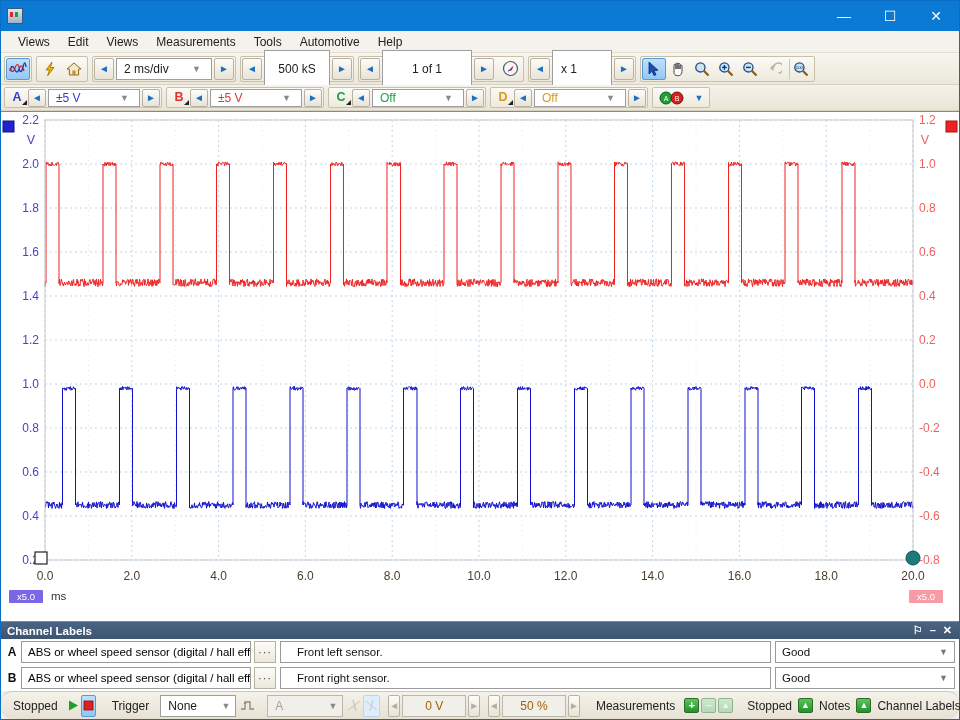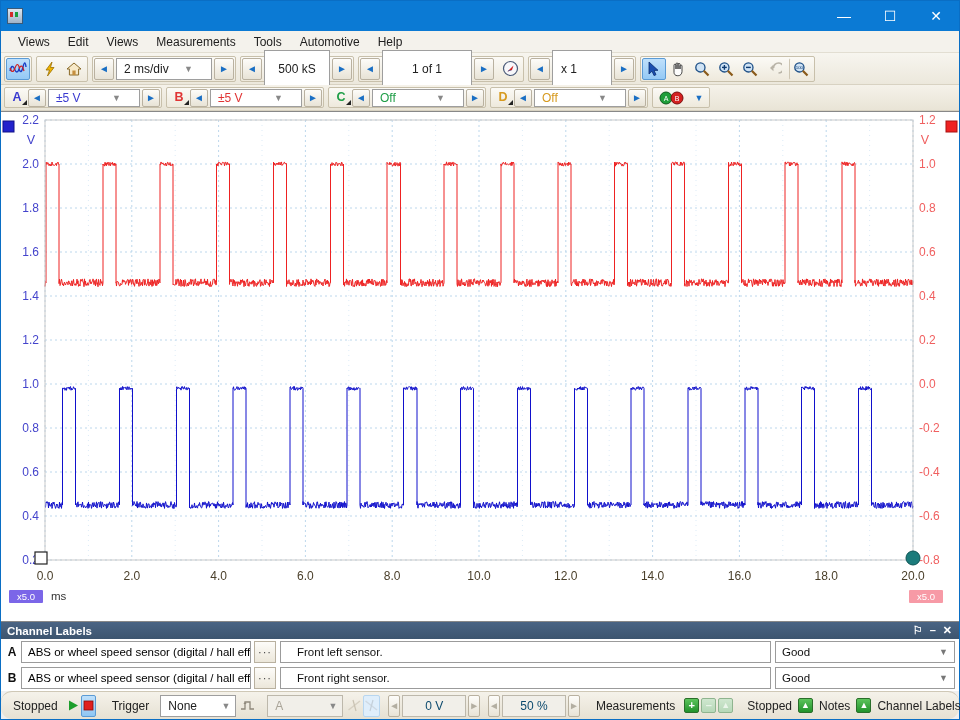--- a/index.html
+++ b/index.html
@@ -99,21 +99,21 @@
   .spin .arrow {
     width:20px; height:22px;
     display:flex;align-items:center;justify-content:center;
     border:1px solid #b9b1a0; background:linear-gradient(#fdfcf9,#e8e3d6);
     border-radius:2px;
     color:#1a6fc4; font-size:10px;
   }
   .combo {
     height:22px; border:1px solid #9e9e9e; background:#ffffff;
     display:flex; align-items:center;
-    padding:0 14px 0 7px;
+    padding:0 6px 0 7px;
     margin:18px 2px;
     font-size:12px; color:#202020;
     position:relative;
   }
   .combo .caret { margin-left:auto; color:#888; font-size:9px; padding:0 4px;}
   .val-box {
     height:38px; border:1px solid #9e9e9e; background:#ffffff;
     display:flex; align-items:center; justify-content:center;
     margin:0 2px; font-size:12px; color:#202020;
   }
@@ -214,21 +214,21 @@
   .sb-combo{
     height:22px;border:1px solid #9e9e9e;background:#fff;
     display:flex;align-items:center;padding-left:7px;font-size:12px;color:#202020;
     min-width:76px; margin:0 3px;
   }
   .sb-combo.dis{background:#f1efe9;color:#a9a498;border-color:#bdb8ab;}
   .sb-combo .caret{margin-left:auto;color:#888;font-size:9px;padding:0 5px;}
   .sb-val{
     height:22px;border:1px solid #bdb8ab;background:#f1efe9;
     display:flex;align-items:center;justify-content:center;
-    font-size:12px;color:#0c4a6e;min-width:64px;margin:9px 2px;
+    font-size:12px;color:#a16207;min-width:64px;margin:9px 2px;
   }
   .sb-arrow{
     width:20px;height:22px;display:flex;align-items:center;justify-content:center;
     border:1px solid #b9b1a0;background:linear-gradient(#fdfcf9,#e8e3d6);border-radius:2px;
     color:#1a6fc4;font-size:10px;
   }
   .sb-arrow.dis{color:#b3aea1;}
   .grn-sq{
     width:15px;height:15px;border:1px solid #2a6e2a;border-radius:2px;
     background:linear-gradient(#5cc45c,#22922b);

